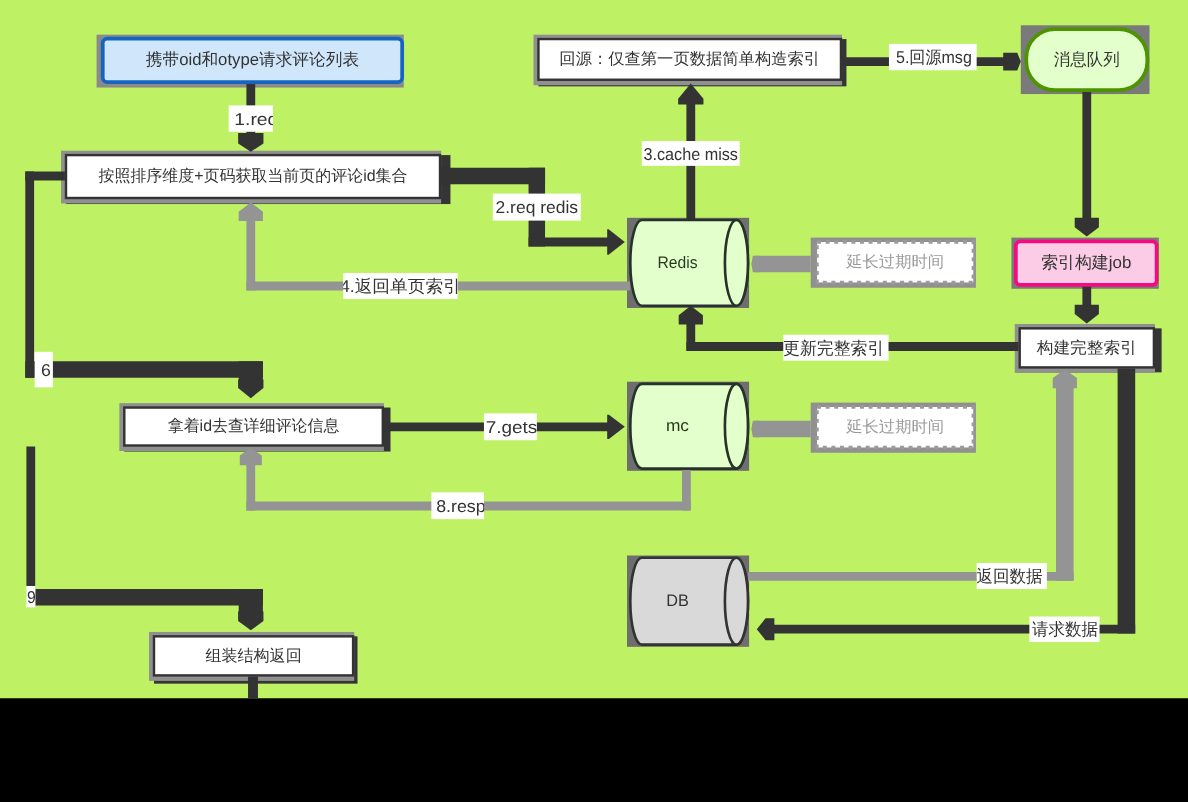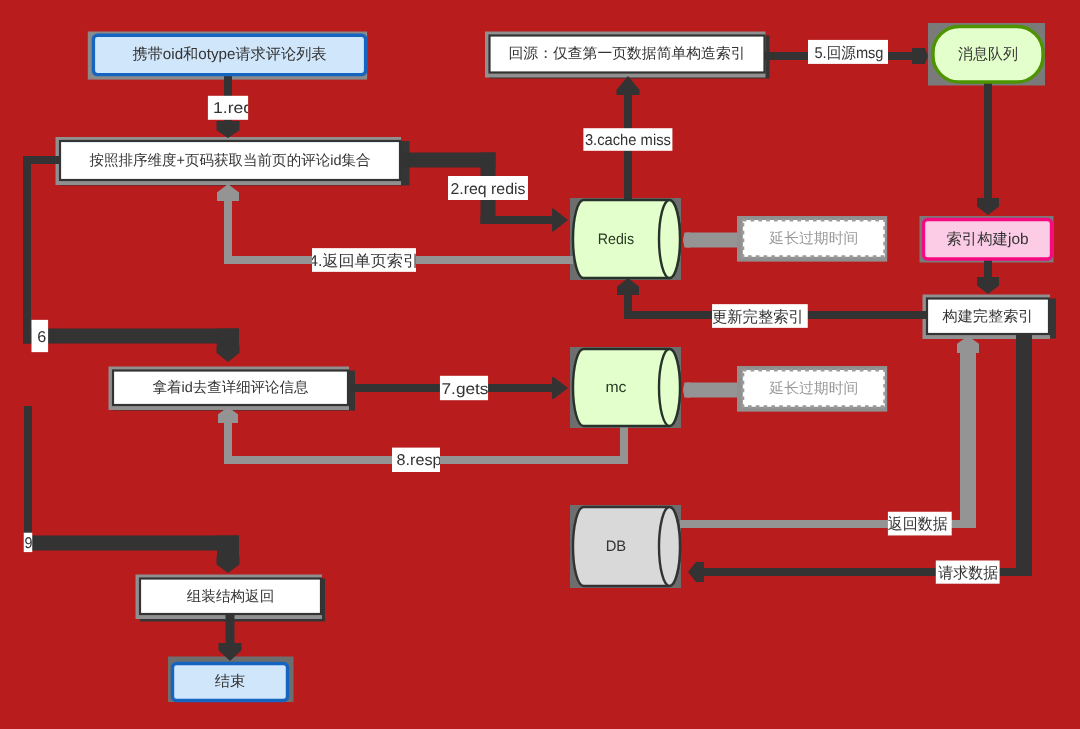--- a/index.html
+++ b/index.html
@@ -1,17 +1,17 @@
 <!DOCTYPE html>
 <html><head>
 <meta charset="utf-8">
 <title>flow</title>
 <style>
   html,body{margin:0;padding:0;background:#000;}
-  #stage{-webkit-font-smoothing:antialiased;position:relative;width:1080px;height:729px;background:#b91c1c;overflow:hidden;
+  #stage{-webkit-font-smoothing:antialiased;position:relative;width:1080px;height:635px;background:#bef264;overflow:hidden;
          font-family:"Liberation Sans","DejaVu Sans",sans-serif;}
   svg{position:absolute;left:0;top:0;display:block;}
   #shapes,#edgelabels{will-change:transform;}
   .halo{fill:#353535;}
   .nt{font-family:"Liberation Sans","DejaVu Sans",sans-serif;text-anchor:middle;
       dominant-baseline:middle;text-rendering:geometricPrecision;}
   .edge{fill:none;stroke-linejoin:miter;stroke-linecap:butt;}
   .lbl{font-family:"Liberation Sans","DejaVu Sans",sans-serif;text-anchor:middle;
        dominant-baseline:middle;fill:#333;text-rendering:geometricPrecision;}
 </style>

